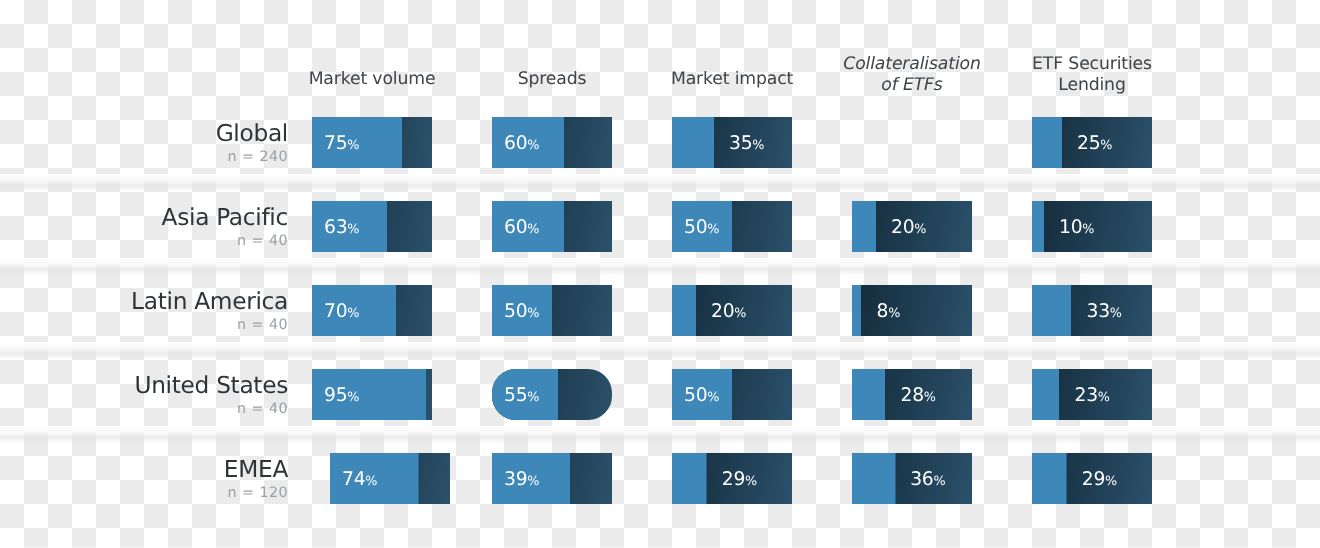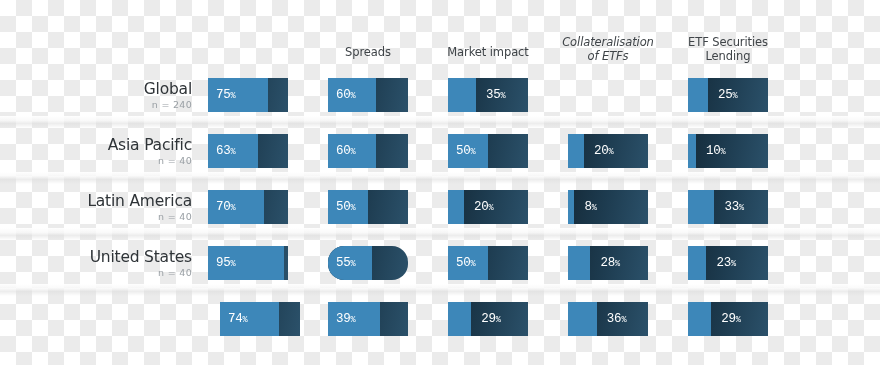--- a/index.html
+++ b/index.html
@@ -87,36 +87,36 @@
   }
   .bar-value {
     position: absolute;
     top: 0;
     height: 16px;
     line-height: 34px;
     font-size: 12.5px;
     color: #ffffff;
     white-space: nowrap;
     letter-spacing: -0.2px;
-    font-family: Liberation Mono, monospace;
   }
   .bar-value .pct {
     font-size: 8.5px;
     vertical-align: baseline;
     letter-spacing: 0;
   }
 </style>
 </head>
 <body>
 
 <div id="chart">
     <div class="row-sep" style="top: 116px;"></div>
     <div class="row-sep" style="top: 172px;"></div>
     <div class="row-sep" style="top: 228px;"></div>
     <div class="row-sep" style="top: 284px;"></div>
+    <div class="col-head" style="left: 188px; top: 46px;">Market volume</div>
     <div class="col-head" style="left: 308px; top: 46px;">Spreads</div>
     <div class="col-head" style="left: 428px; top: 46px;">Market impact</div>
     <div class="col-head" style="left: 548px; top: 36px; font-style: italic;">Collateralisation
 of ETFs</div>
     <div class="col-head" style="left: 668px; top: 36px;">ETF Securities
 Lending</div>
     <div class="row-label" style="top: 80px;">
       <div class="row-name">Global</div>
       <div class="row-n">n = 240</div>
     </div>
@@ -201,20 +201,24 @@
       <div class="bar-value" style="left: 8px;"><span>50</span><span class="pct">%</span></div>
     </div>
     <div class="bar" style="left: 568px; top: 246px;">
       <div class="bar-fill" style="width: 22.4px; background: rgb(61, 135, 185);"></div>
       <div class="bar-value" style="left: 32.4px;"><span>28</span><span class="pct">%</span></div>
     </div>
     <div class="bar" style="left: 688px; top: 246px;">
       <div class="bar-fill" style="width: 18.4px; background: rgb(61, 135, 185);"></div>
       <div class="bar-value" style="left: 28.4px;"><span>23</span><span class="pct">%</span></div>
     </div>
+    <div class="row-label" style="top: 304px;">
+      <div class="row-name">EMEA</div>
+      <div class="row-n">n = 120</div>
+    </div>
     <div class="bar" style="left: 220px; top: 302px;">
       <div class="bar-fill" style="width: 59.2px; background: rgb(61, 135, 185);"></div>
       <div class="bar-value" style="left: 8px;"><span>74</span><span class="pct">%</span></div>
     </div>
     <div class="bar" style="left: 328px; top: 302px;">
       <div class="bar-fill" style="width: 52px; background: rgb(61, 135, 185);"></div>
       <div class="bar-value" style="left: 8px;"><span>39</span><span class="pct">%</span></div>
     </div>
     <div class="bar" style="left: 448px; top: 302px;">
       <div class="bar-fill" style="width: 23.2px; background: rgb(61, 135, 185);"></div>

